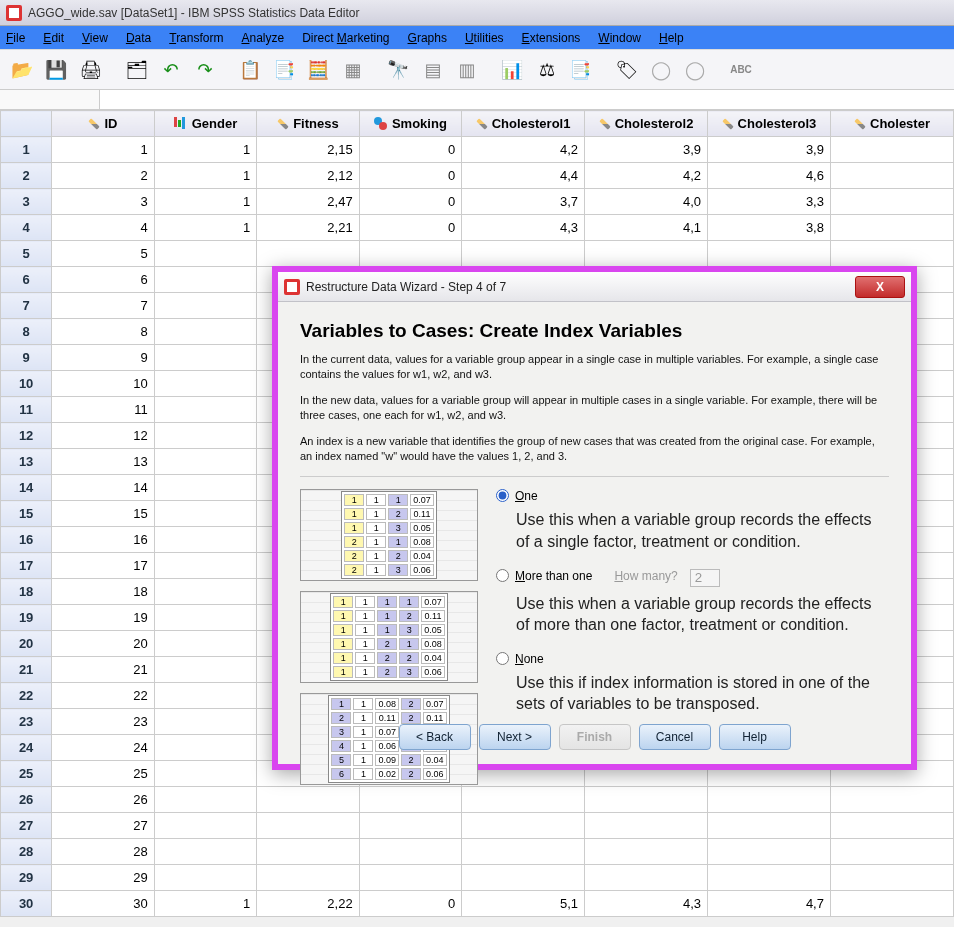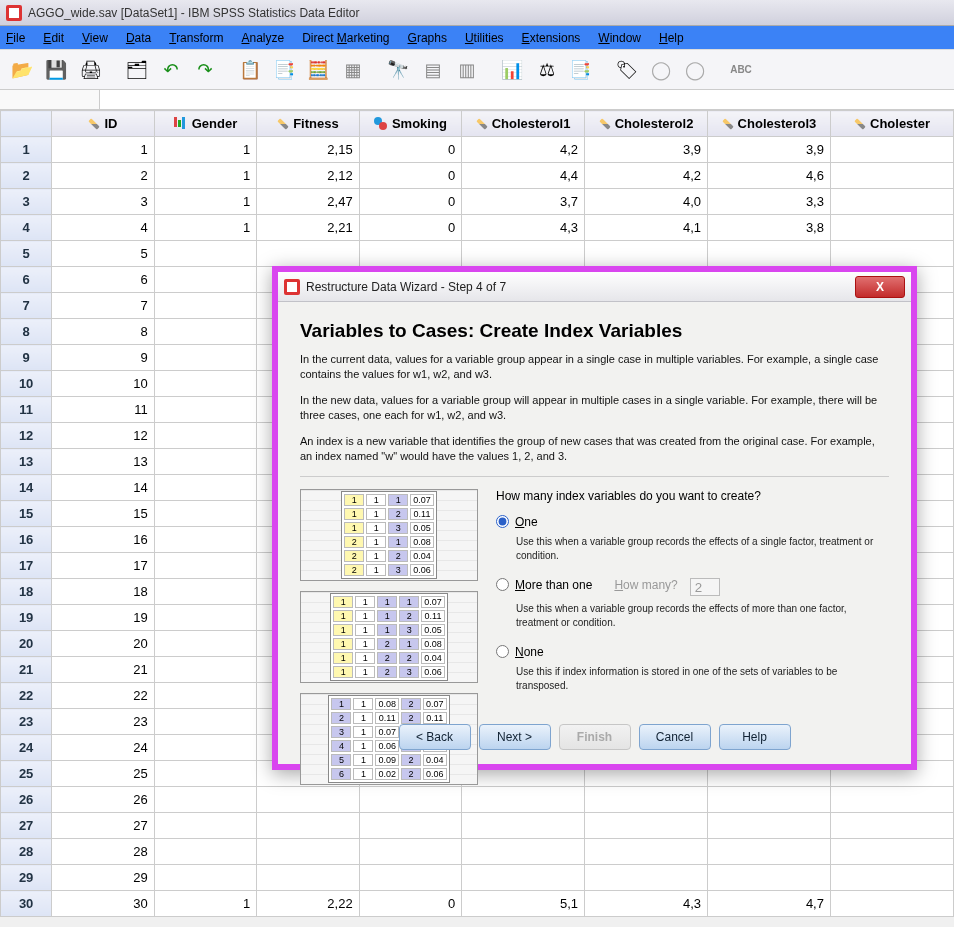--- a/index.html
+++ b/index.html
@@ -205,21 +205,21 @@
 }
 .thumb .mini td.y { background: #fff8b0; }
 .thumb .mini td.p { background: #c7c7ee; }
 .thumb .mini td.w { background: #fff; }
 .options { flex: 1; }
 .q-label { margin-bottom: 12px; }
 .radio-group { margin-bottom: 16px; }
 .radio-row { display: flex; align-items: flex-start; gap: 6px; margin-bottom: 6px; }
 .radio-row input[type=radio]{ accent-color: #2a60c8; }
 .radio-row label .mnemonic { text-decoration: underline; }
-.radio-desc { margin-left: 20px; font-size: 10px; color: #222; line-height: 1.35; }
+.radio-desc { margin-left: 20px; font-size: 16px; color: #222; line-height: 1.35; }
 .howmany-label { color: #999; margin-left: 16px; }
 .howmany-input {
   width: 30px; height: 18px;
   border: 1px solid #bbb;
   background: #f5f5f5;
   color: #999;
   text-align: left; padding: 0 4px;
   margin-left: 6px;
 }
 .dialog-buttons {
@@ -857,21 +857,20 @@
                   <td class="w">1</td>
                   <td class="w">0.02</td>
                   <td class="p">2</td>
                   <td class="w">0.06</td>
                 </tr>
           </tbody>
             </table>
         </div>
       </div>
       <div class="options">
-        <div class="q-label">How many index variables do you want to create?</div>
 
         <div class="radio-group">
           <div class="radio-row">
             <input type="radio" name="idx" id="r1" checked="" style="">
             <label for="r1"><span class="mnemonic">O</span><span id="r1rest">ne</span></label>
           </div>
           <div class="radio-desc">Use this when a variable group records the effects of a single factor, treatment or condition.</div>
         </div>
 
         <div class="radio-group">

